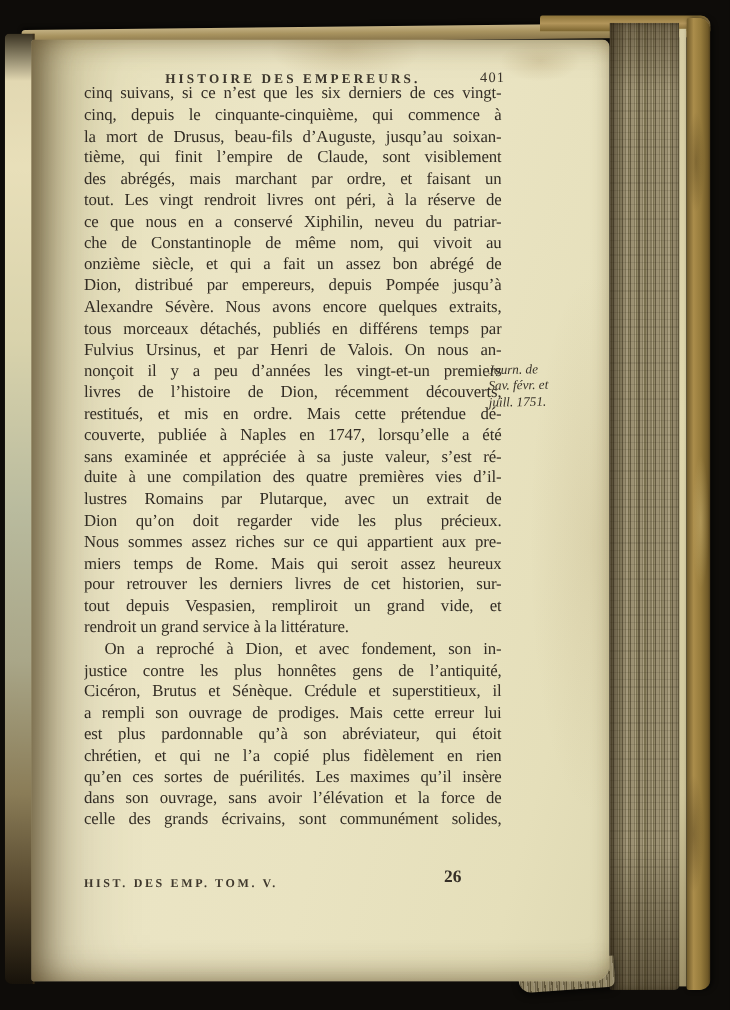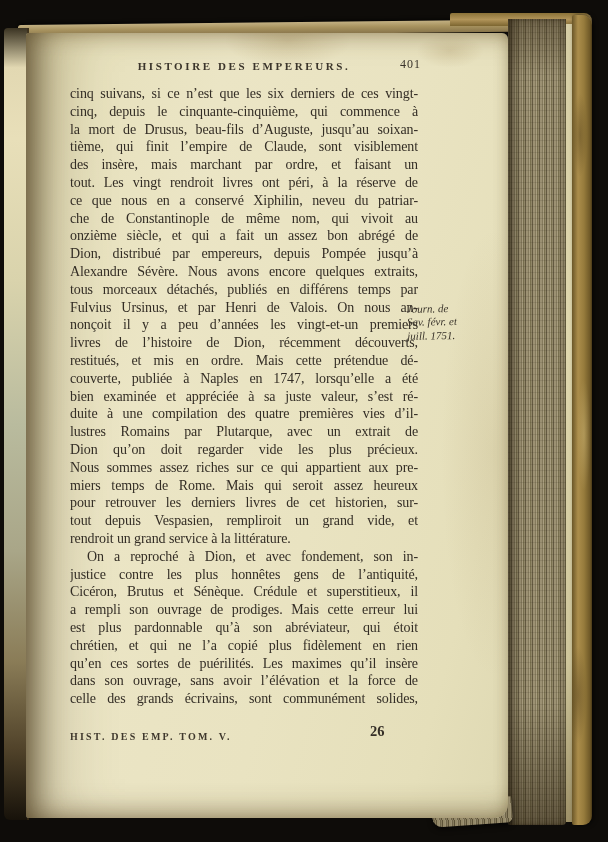--- a/index.html
+++ b/index.html
@@ -81,21 +81,21 @@
   }
   .running-title {
     display:block; text-align:center;
     font-size:11px; font-weight:bold; letter-spacing:2.6px;
   }
   .page-number {
     position:absolute; right:-3px; top:-3px;
     font-size:12px; letter-spacing:1px; color:#39332a;
   }
   .body-text {
-    position:absolute; left:44px; top:52px; width:348px;
+    position:absolute; left:44px; top:37px; width:348px;
     color:#332d25;
   }
   .bline {
     height:17.8px; line-height:17.8px; overflow:hidden;
     font-size:14px;
     text-align:justify; text-align-last:justify;
     letter-spacing:-0.1px;
   }
   .bline.ragged { text-align-last:left; }
   .bline.indent { text-indent:17px; }
@@ -131,34 +131,34 @@
   <div class="header-row">
     <span class="running-title">HISTOIRE DES EMPEREURS.</span>
     <span class="page-number">401</span>
   </div>
 
   <div class="body-text">
       <div class="bline">cinq suivans, si ce n’est que les six derniers de ces vingt-</div>
       <div class="bline">cinq, depuis le cinquante-cinquième, qui commence à</div>
       <div class="bline">la mort de Drusus, beau-fils d’Auguste, jusqu’au soixan-</div>
       <div class="bline">tième, qui finit l’empire de Claude, sont visiblement</div>
-      <div class="bline">des insère, mais marchant par ordre, et faisant un</div>
+      <div class="bline">des abrégés, mais marchant par ordre, et faisant un</div>
       <div class="bline">tout. Les vingt rendroit livres ont péri, à la réserve de</div>
       <div class="bline">ce que nous en a conservé Xiphilin, neveu du patriar-</div>
       <div class="bline">che de Constantinople de même nom, qui vivoit au</div>
       <div class="bline">onzième siècle, et qui a fait un assez bon abrégé de</div>
       <div class="bline">Dion, distribué par empereurs, depuis Pompée jusqu’à</div>
       <div class="bline">Alexandre Sévère. Nous avons encore quelques extraits,</div>
       <div class="bline">tous morceaux détachés, publiés en différens temps par</div>
       <div class="bline">Fulvius Ursinus, et par Henri de Valois. On nous an-</div>
       <div class="bline">nonçoit il y a peu d’années les vingt-et-un premiers</div>
       <div class="bline">livres de l’histoire de Dion, récemment découverts,</div>
       <div class="bline">restitués, et mis en ordre. Mais cette prétendue dé-</div>
       <div class="bline">couverte, publiée à Naples en 1747, lorsqu’elle a été</div>
-      <div class="bline">bien examinée et appréciée à sa juste valeur, s’est ré-</div>
+      <div class="bline">sans examinée et appréciée à sa juste valeur, s’est ré-</div>
       <div class="bline">duite à une compilation des quatre premières vies d’il-</div>
       <div class="bline">lustres Romains par Plutarque, avec un extrait de</div>
       <div class="bline">Dion qu’on doit regarder vide les plus précieux.</div>
       <div class="bline">Nous sommes assez riches sur ce qui appartient aux pre-</div>
       <div class="bline">miers temps de Rome. Mais qui seroit assez heureux</div>
       <div class="bline">pour retrouver les derniers livres de cet historien, sur-</div>
       <div class="bline">tout depuis Vespasien, rempliroit un grand vide, et</div>
       <div class="bline ragged">rendroit un grand service à la littérature.</div>
       <div class="bline indent">On a reproché à Dion, et avec fondement, son in-</div>
       <div class="bline">justice contre les plus honnêtes gens de l’antiquité,</div>

